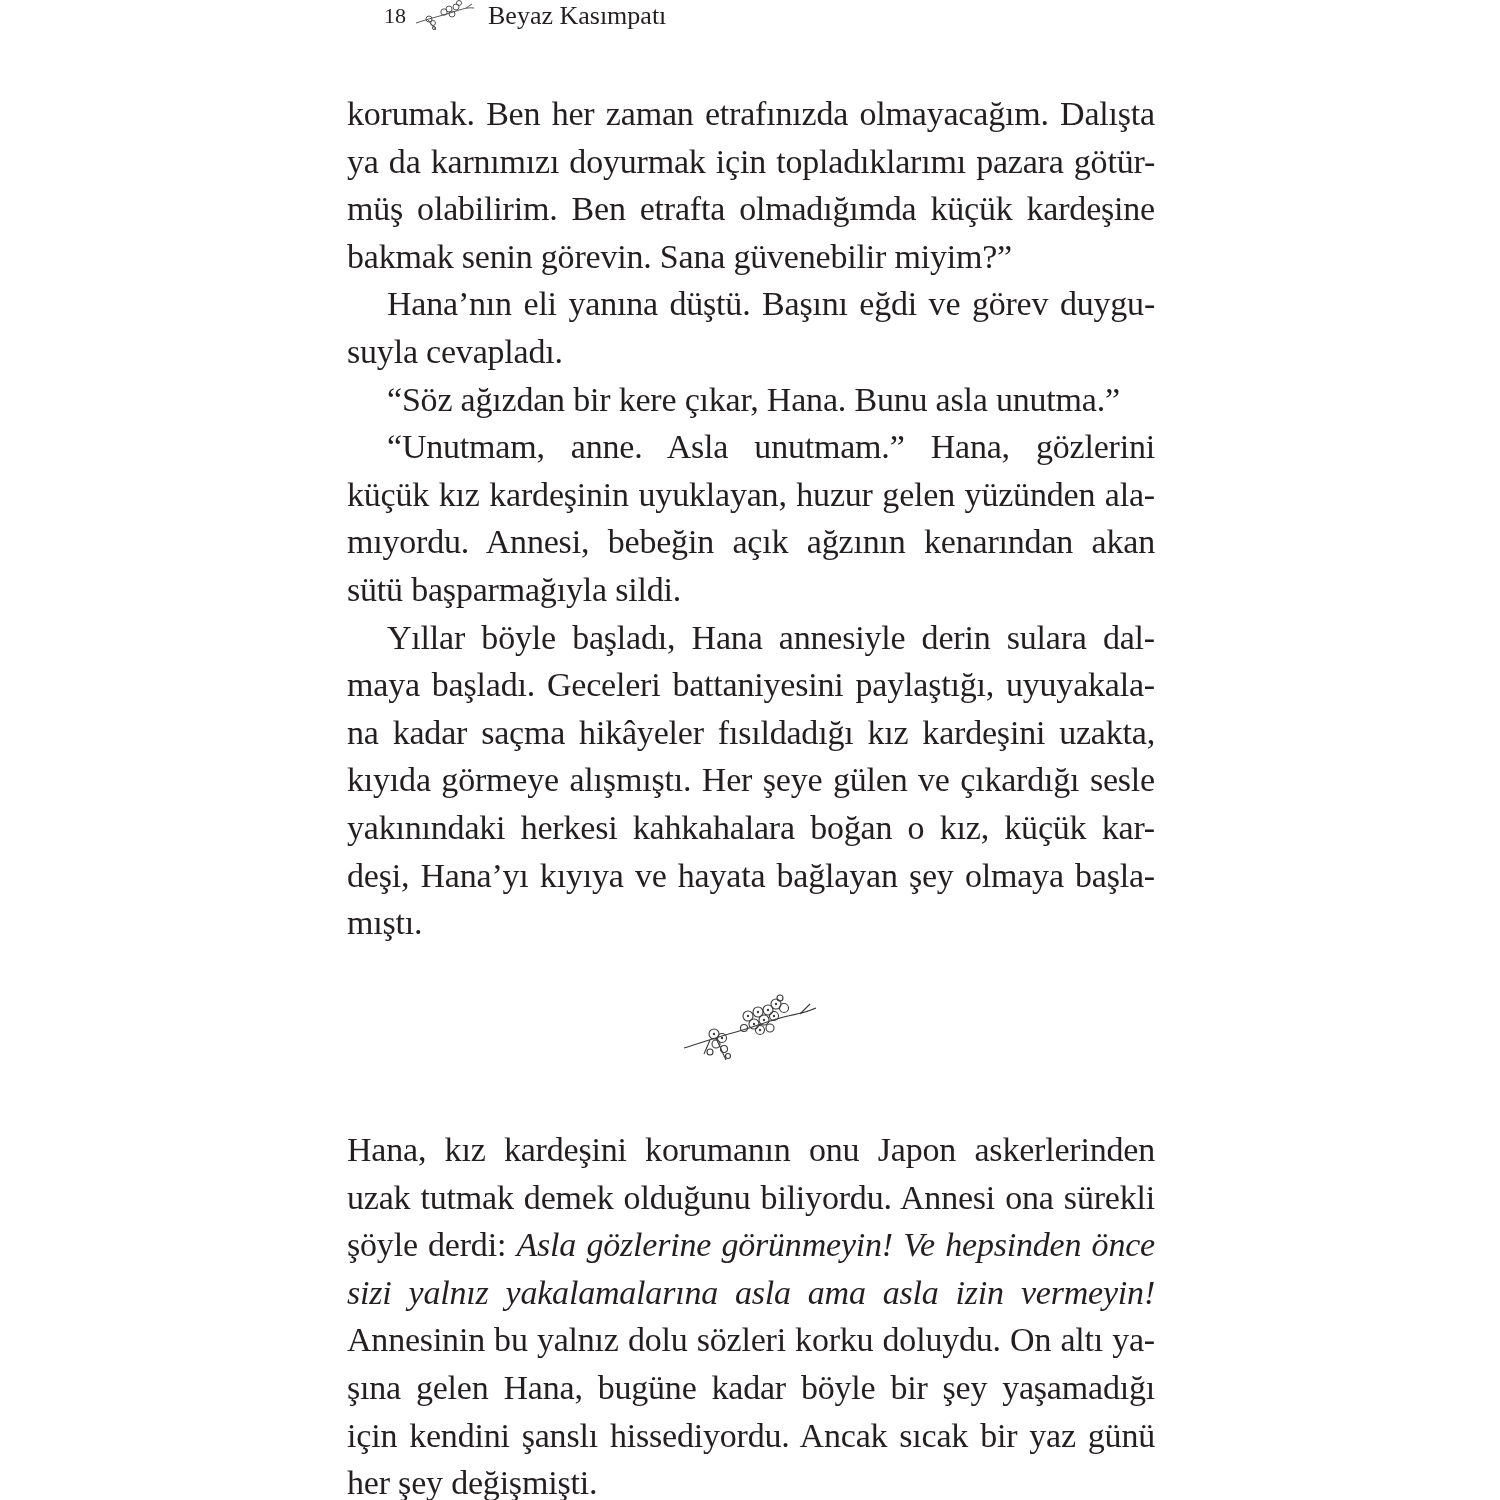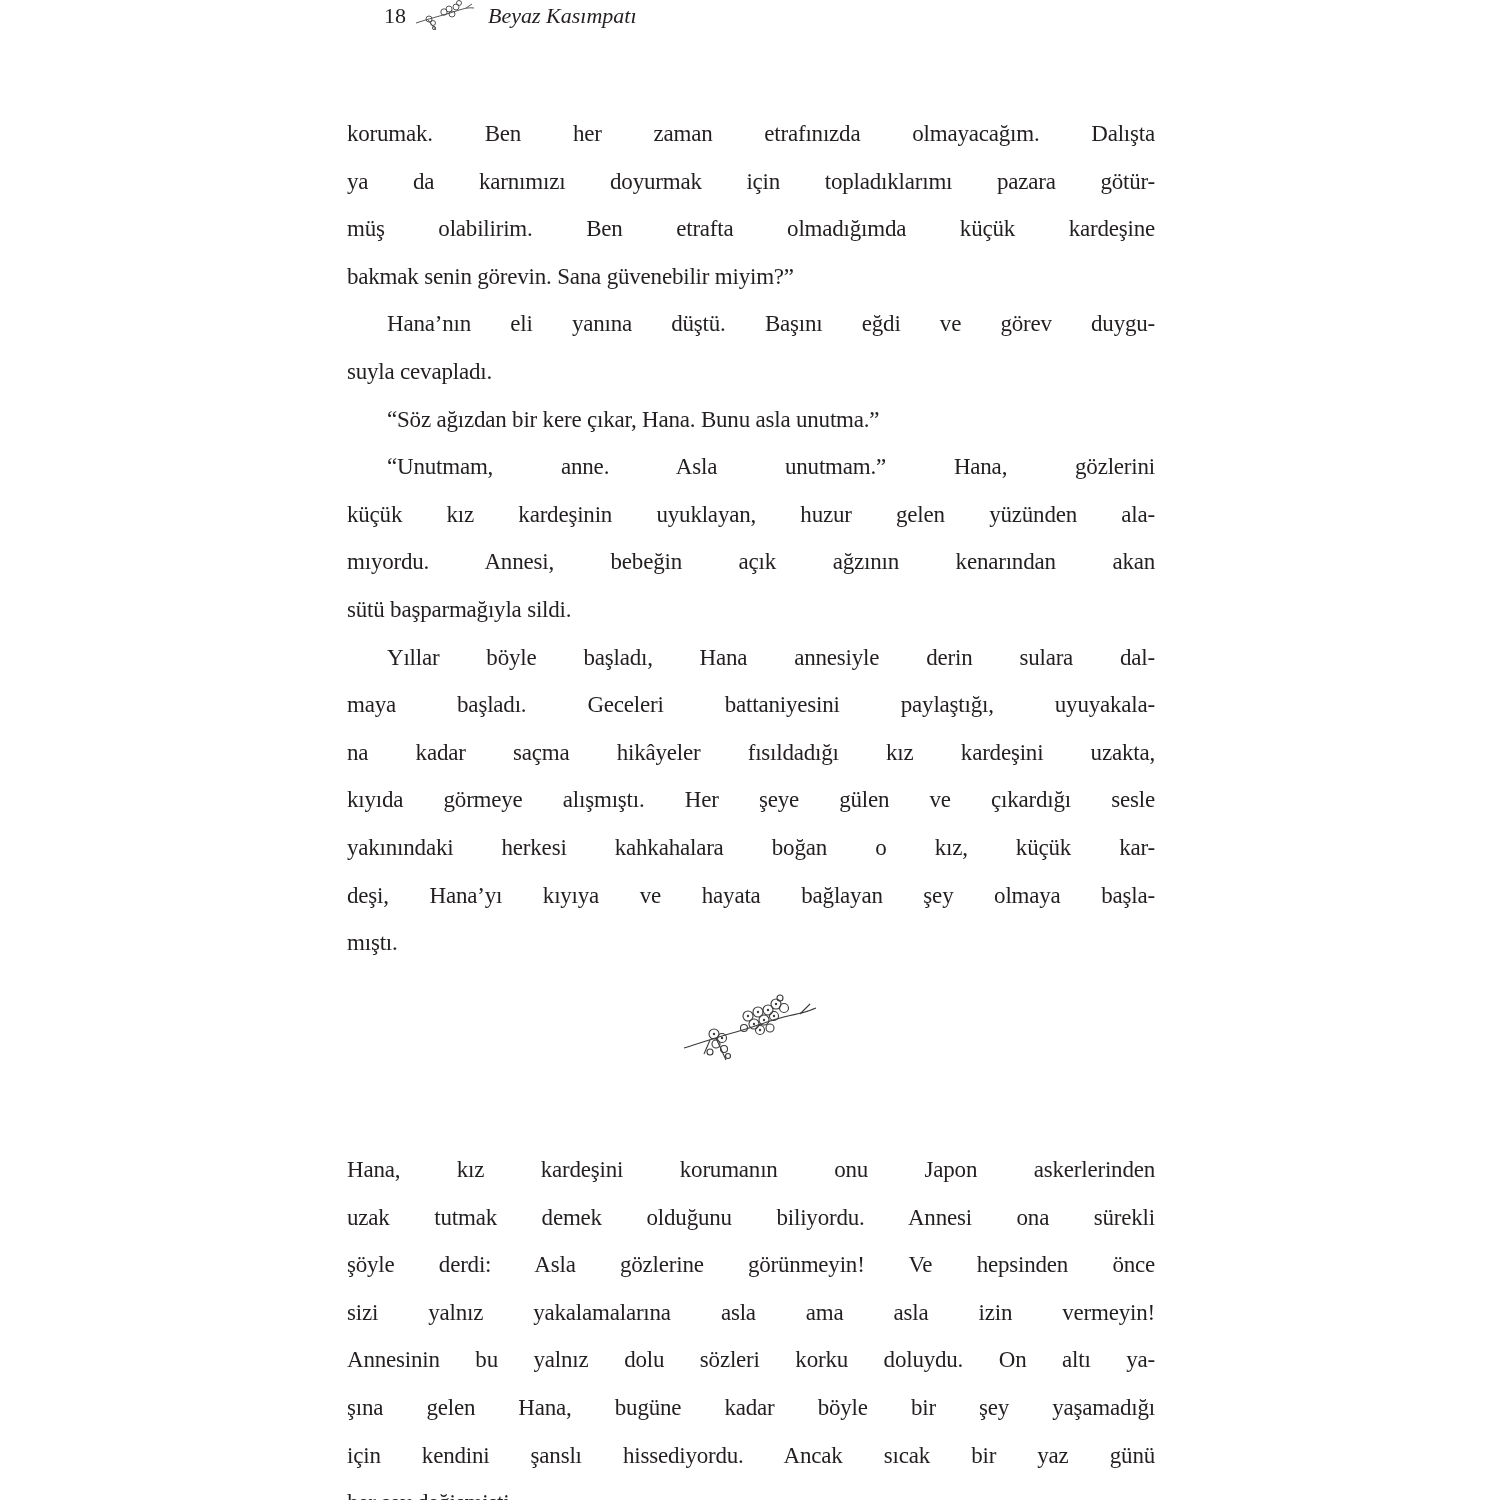--- a/index.html
+++ b/index.html
@@ -28,48 +28,46 @@
       font-size: 22px;
       margin-right: 8px;
       margin-left: 38px;
     }
     .head-ornament {
       width: 62px;
       height: 34px;
       margin-right: 12px;
     }
     .book-title {
-      font-style: italic;
-      font-size: 22px;
+      font-size: 26px;
     }
     .text-block {
       position: absolute;
       left: 347px;
       width: 808px;
-      font-size: 23px;
+      font-size: 34px;
       line-height: 47.6px;
       letter-spacing: -0.2px;
-      margin-top: 20px;
     }
     .block-1 { top: 90px; }
     .block-2 { top: 1126px; }
     .line {
       display: block;
       white-space: nowrap;
       height: 47.6px;
       text-align: justify;
       text-align-last: justify;
     }
     .line.last {
       text-align-last: left;
     }
     .line.indent {
       padding-left: 40px;
     }
-    .it { }
+    .it { font-style: italic; }
     .section-ornament {
       position: absolute;
       left: 680px;
       top: 994px;
       width: 140px;
       height: 72px;
     }
   </style>
 </head>
 <body>

